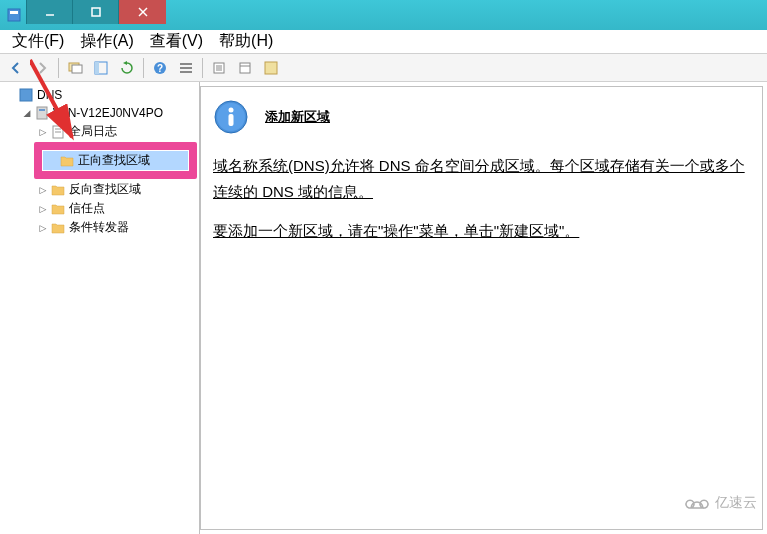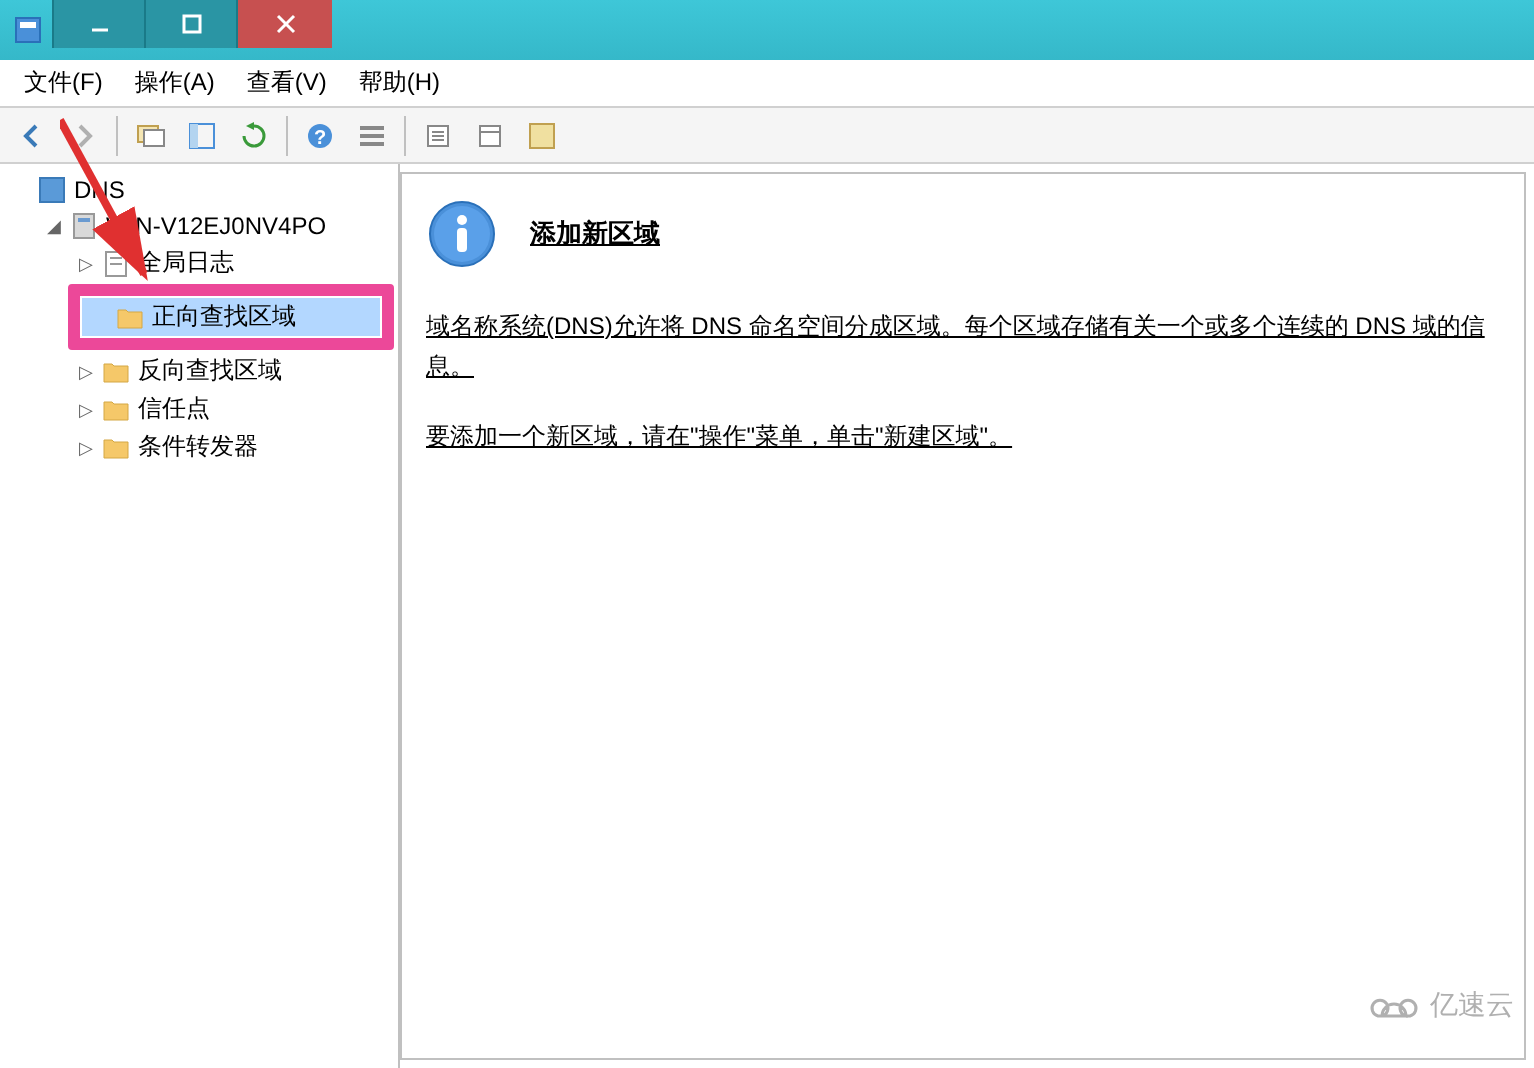--- a/index.html
+++ b/index.html
@@ -7,42 +7,42 @@
     
     .titlebar { height: 30px; background: linear-gradient(to bottom, #3ec7d8, #35b8c9); display: flex; align-items: center; padding: 0 0 0 6px; position: relative; }
     .titlebar-icon { width: 16px; height: 16px; margin-right: 4px; }
     .titlebar-title { flex: 1; text-align: center; color: #000; font-size: 12px; }
     .titlebar-buttons { display: flex; height: 100%; }
     .titlebar-btn { width: 46px; height: 24px; display: flex; align-items: center; justify-content: center; background: #2a95a4; border-left: 1px solid #1a7a88; color: #fff; cursor: pointer; }
     .titlebar-btn.close { background: #c75050; width: 48px; }
     .titlebar-btn svg { width: 10px; height: 10px; }
     
     .menubar { height: 24px; background: #fff; border-bottom: 1px solid #d0d0d0; display: flex; align-items: center; padding: 0 4px; }
-    .menu-item { padding: 4px 8px; cursor: pointer; font-size: 12px; }
+    .menu-item { padding: 4px 8px; cursor: pointer; font-size: 16px; }
     
     .toolbar { height: 28px; background: #f5f5f5; border-bottom: 1px solid #d0d0d0; display: flex; align-items: center; padding: 0 4px; gap: 2px; }
     .tool-btn { width: 24px; height: 22px; display: flex; align-items: center; justify-content: center; cursor: pointer; border: 1px solid transparent; }
     .tool-sep { width: 1px; height: 20px; background: #c0c0c0; margin: 0 2px; }
     .arrow-overlay { position: absolute; top: 42px; left: 30px; z-index: 100; pointer-events: none; }
     
     .content { display: flex; height: calc(100% - 82px); }
     .tree-panel { width: 200px; border-right: 1px solid #c0c0c0; padding: 4px 2px; overflow: auto; background: #fff; position: relative; }
     .tree-node { display: flex; align-items: center; padding: 1px 2px; cursor: pointer; white-space: nowrap; }
     .tree-expander { width: 14px; height: 14px; display: inline-flex; align-items: center; justify-content: center; font-size: 9px; color: #666; }
     .tree-icon { width: 16px; height: 16px; margin-right: 3px; display: inline-flex; align-items: center; justify-content: center; }
     .tree-children { padding-left: 16px; }
     .tree-node.selected { background: #cce8ff; }
-    .highlighted-node { border: 6px solid #ec4899; border-radius: 2px; padding: 1px; margin: 1px 0; }
+    .highlighted-node { border: 8px solid #ec4899; border-radius: 2px; padding: 1px; margin: 1px 0; }
     .highlighted-node .tree-node { background: #b3d7ff; }
     
     .detail-panel { flex: 1; padding: 12px; background: #fff; border: 1px solid #c0c0c0; margin: 4px 4px 4px 0; text-decoration: underline; }
     .detail-header { display: flex; align-items: center; margin-bottom: 18px; }
     .info-icon { width: 36px; height: 36px; margin-right: 16px; }
     .detail-title { font-size: 13px; font-weight: bold; }
-    .detail-text { font-size: 12px; line-height: 1.7; color: #000; margin-bottom: 14px; }
+    .detail-text { font-size: 15px; line-height: 1.7; color: #000; margin-bottom: 14px; }
     
     .folder-icon { fill: #f5c869; stroke: #d4a744; stroke-width: 0.5; }
     .watermark { position: absolute; bottom: 22px; right: 10px; color: #b0b0b0; font-size: 14px; display: flex; align-items: center; gap: 4px; z-index: 50; }
     .watermark svg { width: 28px; height: 18px; }
   </style>
 </head>
 <body>
 
 <div class="titlebar">
   <span class="titlebar-icon">

